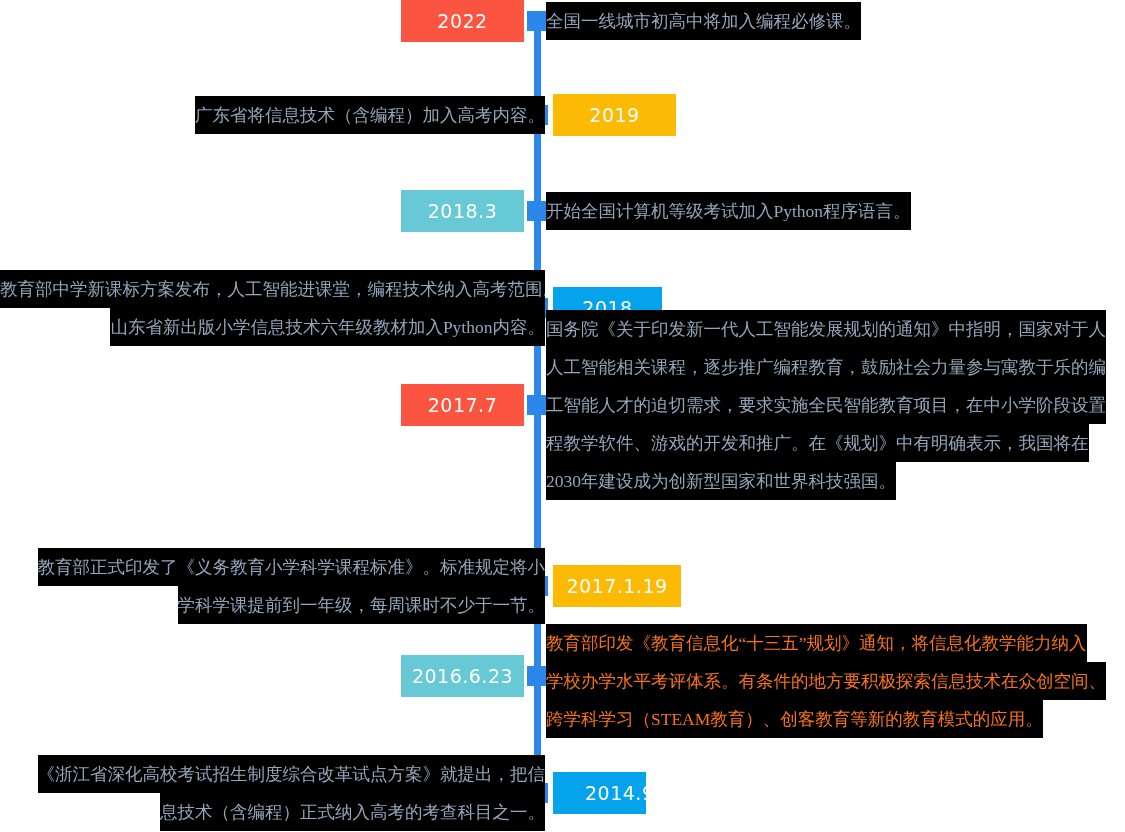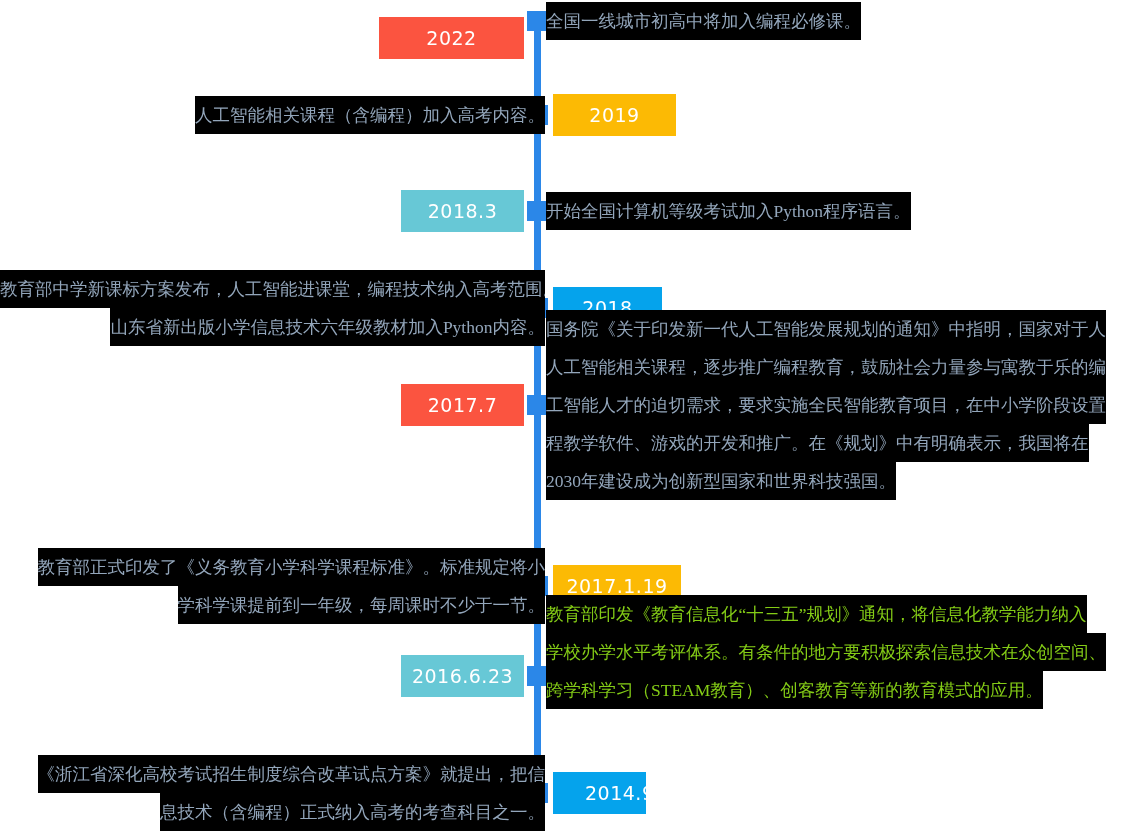--- a/index.html
+++ b/index.html
@@ -84,30 +84,30 @@
   .clip-left { overflow: hidden; }
 </style>
 </head>
 <body>
 
 <div id="timeline-root">
   <div class="axis-line" style="top: 21px; height: 772px; background: rgb(43, 135, 232);"></div>
   <div id="events-container">
       <div class="event-row" style="top: 0px;">
         <div class="marker" style="top: 11px; background: rgb(43, 135, 232);"></div>
-        <div class="year-chip left" style="top: 17px; width: 145px; background: rgb(251, 84, 64);">2022</div>
+        <div class="year-chip left" style="top: 0px; width: 123px; background: rgb(251, 84, 64);">2022</div>
         <div class="desc right" style="color: rgb(147, 166, 187); top: 2px;">
           <span class="ln" style="background: rgb(0, 0, 0);">全国一线城市初高中将加入编程必修课。</span>
         </div>
       </div>
       <div class="event-row" style="top: 0px;">
         <div class="marker" style="top: 105px; background: rgb(43, 135, 232);"></div>
         <div class="year-chip right" style="top: 94px; width: 123px; background: rgb(252, 186, 4);">2019</div>
         <div class="desc left clip-left" style="color: rgb(147, 166, 187); top: 96px; width: 545px;">
-          <span class="ln" style="background: rgb(0, 0, 0);">人工智能相关课程（含编程）加入高考内容。</span>
+          <span class="ln" style="background: rgb(0, 0, 0);">广东省将信息技术（含编程）加入高考内容。</span>
         </div>
       </div>
       <div class="event-row" style="top: 0px;">
         <div class="marker" style="top: 201px; background: rgb(43, 135, 232);"></div>
         <div class="year-chip left" style="top: 190px; width: 123px; background: rgb(103, 200, 214);">2018.3</div>
         <div class="desc right" style="color: rgb(147, 166, 187); top: 192px;">
           <span class="ln" style="background: rgb(0, 0, 0);">开始全国计算机等级考试加入Python程序语言。</span>
         </div>
       </div>
       <div class="event-row" style="top: 0px;">
@@ -133,21 +133,21 @@
         <div class="marker" style="top: 576px; background: rgb(43, 135, 232);"></div>
         <div class="year-chip right" style="top: 565px; width: 128px; background: rgb(252, 186, 4);">2017.1.19</div>
         <div class="desc left clip-left" style="color: rgb(147, 166, 187); top: 548px; width: 545px; padding-left: 32px;">
           <span class="ln" style="background: rgb(0, 0, 0);">教育部正式印发了《义务教育小学科学课程标准》。标准规定将小</span>
           <span class="ln" style="background: rgb(0, 0, 0);">学科学课提前到一年级，每周课时不少于一节。</span>
         </div>
       </div>
       <div class="event-row" style="top: 0px;">
         <div class="marker" style="top: 666px; background: rgb(43, 135, 232);"></div>
         <div class="year-chip left" style="top: 655px; width: 123px; background: rgb(103, 200, 214);">2016.6.23</div>
-        <div class="desc right" style="color: #84cc16; top: 595px;">
+        <div class="desc right" style="color: #f97316; top: 624px;">
           <span class="ln" style="background: rgb(0, 0, 0);">教育部印发《教育信息化“十三五”规划》通知，将信息化教学能力纳入</span>
           <span class="ln" style="background: rgb(0, 0, 0);">学校办学水平考评体系。有条件的地方要积极探索信息技术在众创空间、</span>
           <span class="ln" style="background: rgb(0, 0, 0);">跨学科学习（STEAM教育）、创客教育等新的教育模式的应用。</span>
         </div>
       </div>
       <div class="event-row" style="top: 0px;">
         <div class="marker" style="top: 783px; background: rgb(43, 135, 232);"></div>
         <div class="year-chip right" style="top: 772px; width: 93px; background: rgb(5, 163, 236); padding-left: 32px;">2014.9</div>
         <div class="desc left clip-left" style="color: rgb(147, 166, 187); top: 755px; width: 601px;">
           <span class="ln" style="background: rgb(0, 0, 0);">《浙江省深化高校考试招生制度综合改革试点方案》就提出，把信</span>

